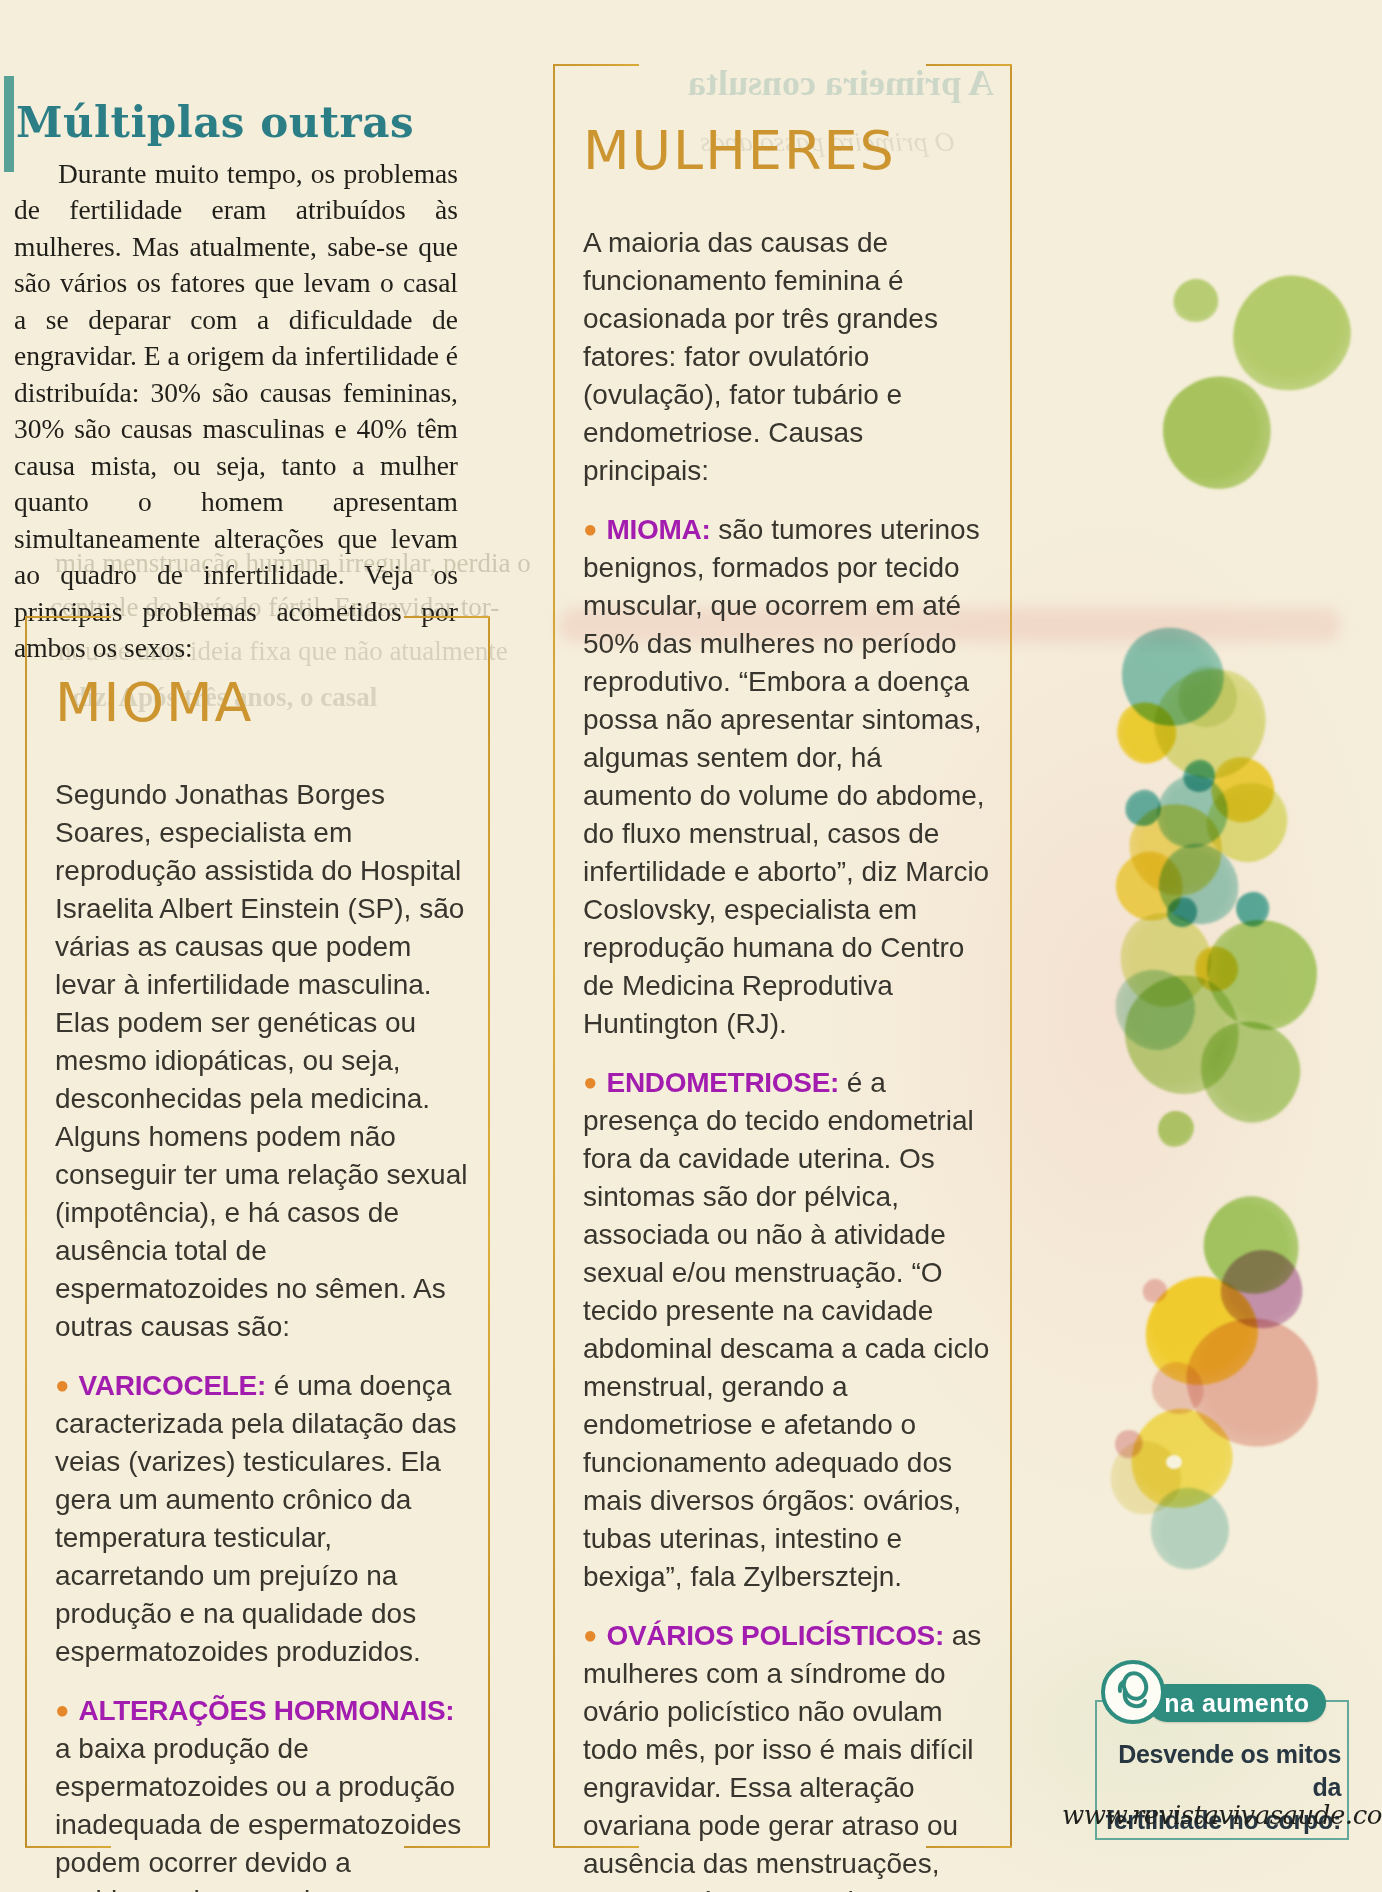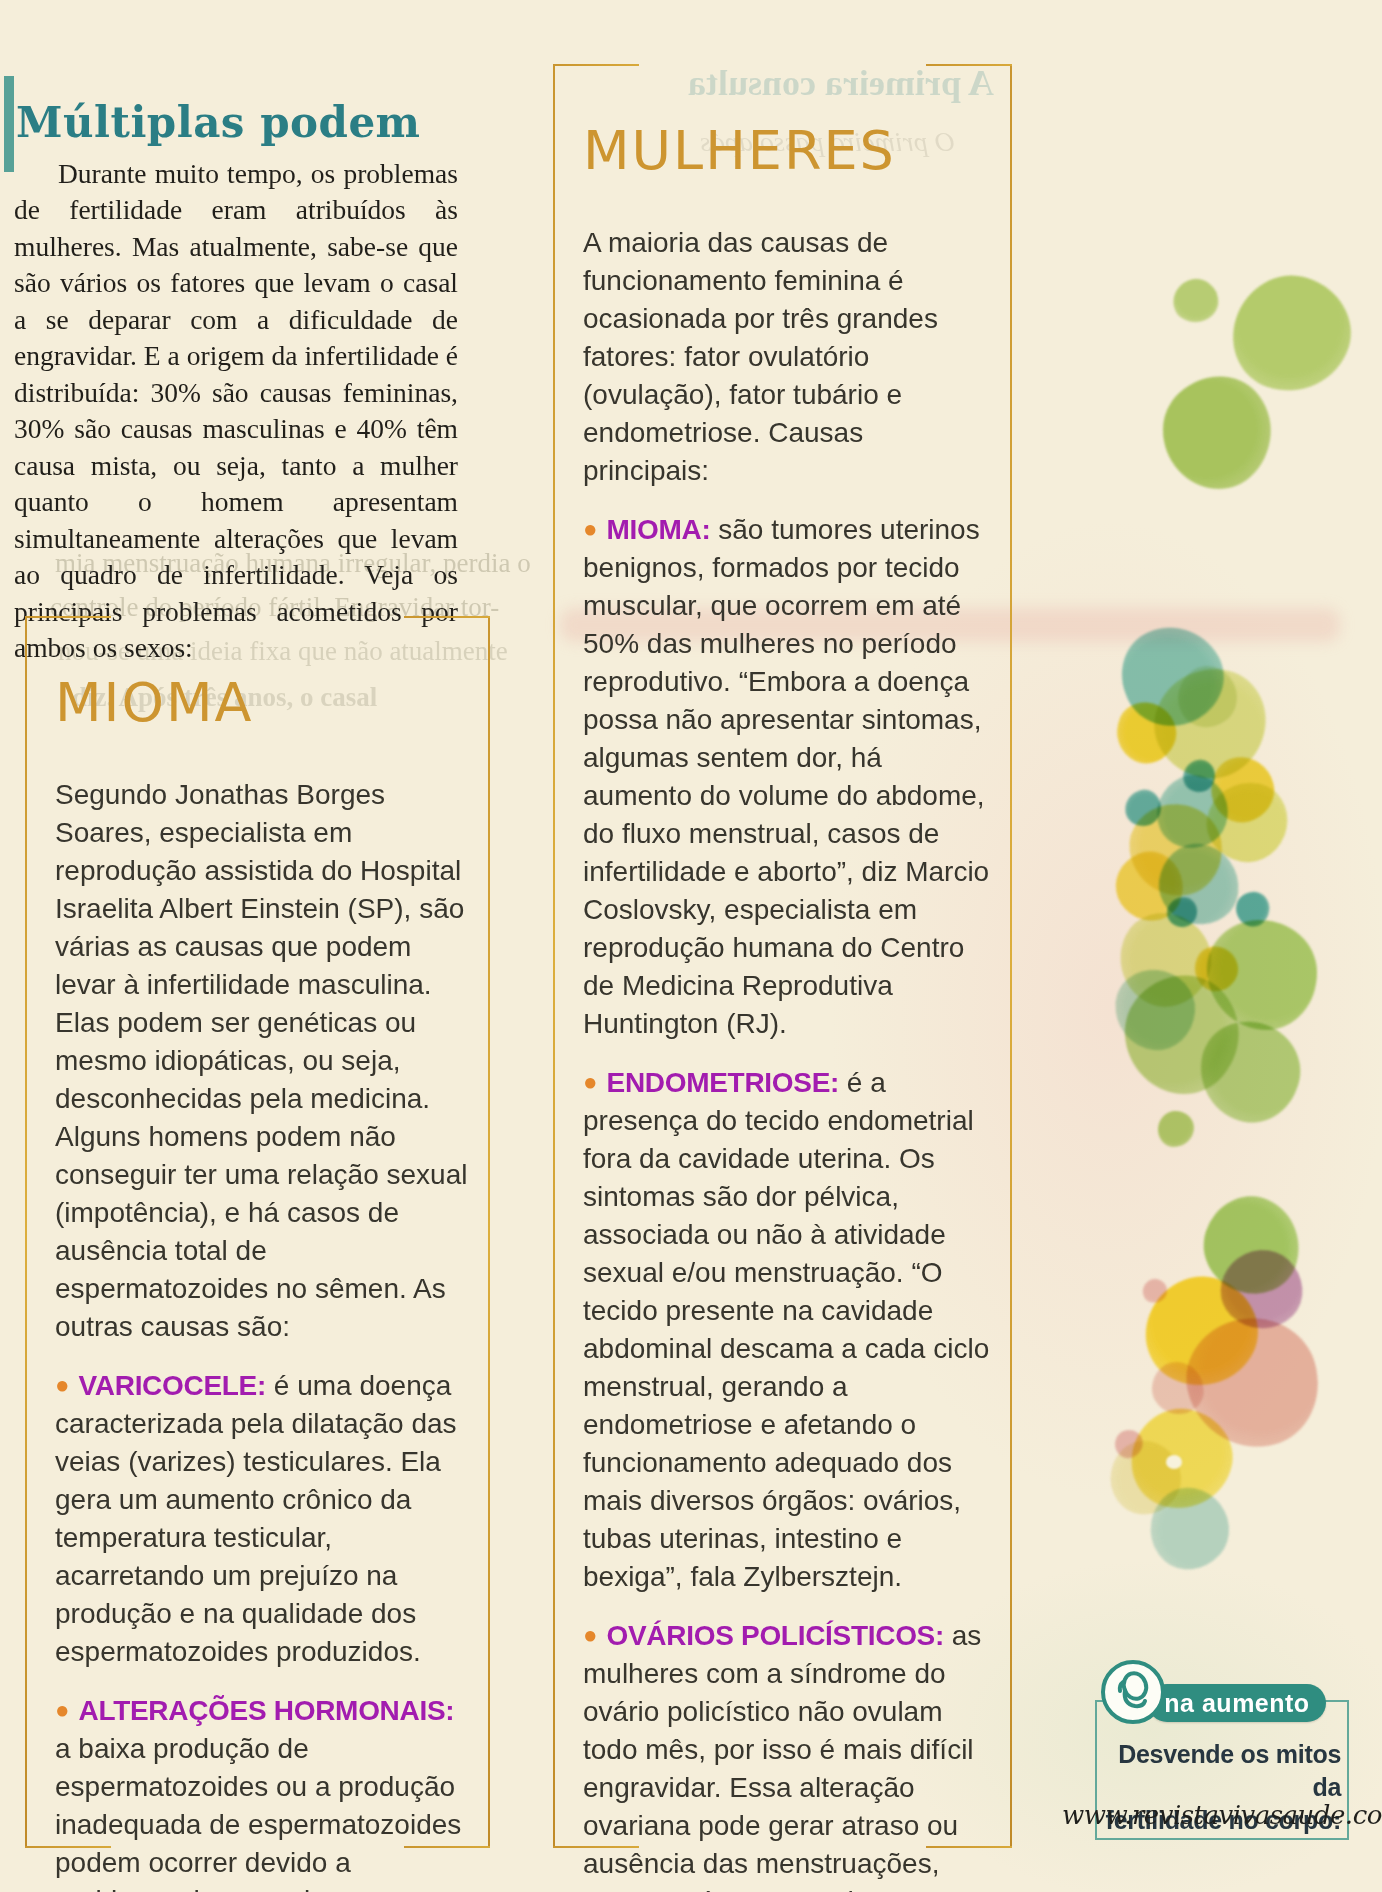--- a/index.html
+++ b/index.html
@@ -120,21 +120,21 @@
       <div class="blob" style="left: 1147px; top: 1277px; width: 110px; height: 110px; background: radial-gradient(circle at 45% 42%, rgb(250, 217, 18) 55%, rgba(250, 217, 18, 0.8) 75%, rgba(250, 217, 18, 0.333) 100%); opacity: 0.85; border-radius: 48% 52% 56% 44% / 52% 46% 54% 48%; transform: rotate(26deg);"></div>
       <div class="blob" style="left: 1188px; top: 1318px; width: 130px; height: 130px; background: radial-gradient(circle at 45% 42%, rgb(232, 167, 158) 55%, rgba(232, 167, 158, 0.8) 75%, rgba(232, 167, 158, 0.333) 100%); opacity: 0.75; border-radius: 48% 52% 56% 44% / 52% 46% 54% 48%; transform: rotate(74deg);"></div>
       <div class="blob" style="left: 1152px; top: 1362px; width: 52px; height: 52px; background: radial-gradient(circle at 45% 42%, rgb(234, 179, 172) 55%, rgba(234, 179, 172, 0.8) 75%, rgba(234, 179, 172, 0.333) 100%); opacity: 0.6; border-radius: 48% 52% 56% 44% / 52% 46% 54% 48%; transform: rotate(274deg);"></div>
       <div class="blob" style="left: 1115px; top: 1430px; width: 28px; height: 28px; background: radial-gradient(circle at 45% 42%, rgb(229, 160, 164) 55%, rgba(229, 160, 164, 0.8) 75%, rgba(229, 160, 164, 0.333) 100%); opacity: 0.65; border-radius: 48% 52% 56% 44% / 52% 46% 54% 48%; transform: rotate(347deg);"></div>
       <div class="blob" style="left: 1132px; top: 1409px; width: 100px; height: 100px; background: radial-gradient(circle at 45% 42%, rgb(247, 226, 60) 55%, rgba(247, 226, 60, 0.8) 75%, rgba(247, 226, 60, 0.333) 100%); opacity: 0.8; border-radius: 48% 52% 56% 44% / 52% 46% 54% 48%; transform: rotate(13deg);"></div>
       <div class="blob" style="left: 1109px; top: 1442px; width: 72px; height: 72px; background: radial-gradient(circle at 45% 42%, rgb(240, 233, 174) 55%, rgba(240, 233, 174, 0.8) 75%, rgba(240, 233, 174, 0.333) 100%); opacity: 0.75; border-radius: 48% 52% 56% 44% / 52% 46% 54% 48%; transform: rotate(133deg);"></div>
       <div class="blob" style="left: 1149px; top: 1489px; width: 80px; height: 80px; background: radial-gradient(circle at 45% 42%, rgb(167, 214, 210) 55%, rgba(167, 214, 210, 0.8) 75%, rgba(167, 214, 210, 0.333) 100%); opacity: 0.75; border-radius: 48% 52% 56% 44% / 52% 46% 54% 48%; transform: rotate(132deg);"></div>
       <div style="position: absolute; left: 1166px; top: 1455px; width: 16px; height: 14px; background: rgb(247, 242, 221); border-radius: 50%; filter: blur(1px);"></div>
     </div>
 
-  <h1 class="sec-title">Múltiplas podem</h1>
+  <h1 class="sec-title">Múltiplas outras</h1>
   <p class="intro"><span class="indent"></span><span>Durante muito tempo, os problemas de fertilidade eram atribuídos às mulheres. Mas atualmente, sabe-se que são vários os fatores que levam o casal a se deparar com a dificuldade de engravidar. E a origem da infertilidade é distribuída: 30% são causas femininas, 30% são causas masculinas e 40% têm causa mista, ou seja, tanto a mulher quanto o homem apresentam simultaneamente alterações que levam ao quadro de infertilidade. Veja os principais problemas acometidos por ambos os sexos:</span></p>
 
   <section class="fbox" style="left:25px;top:616px;width:465px;height:1232px;">
     <div class="vline l"></div>
     <div class="vline r"></div>
     <div class="arm tl"></div>
     <div class="arm tr"></div>
     <div class="arm bl"></div>
     <div class="arm br"></div>
     <div class="content">

